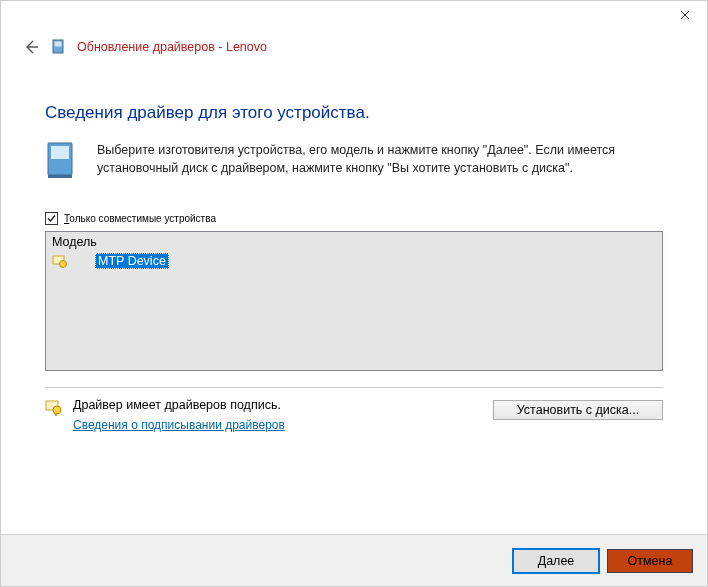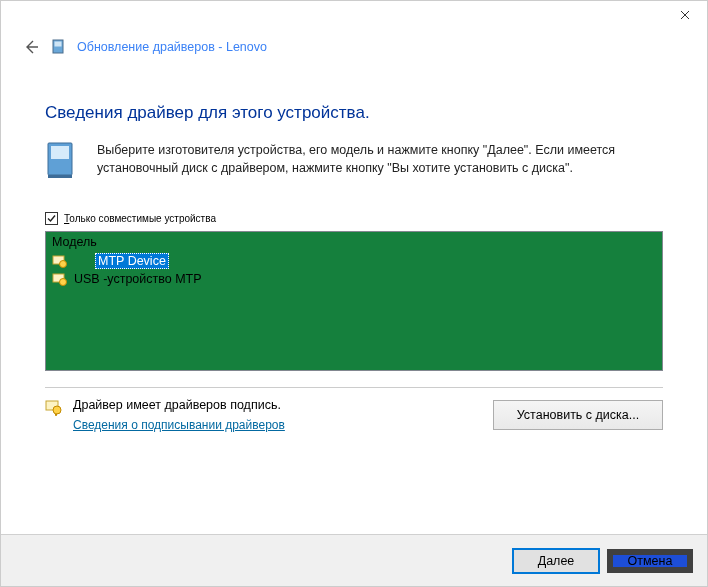--- a/index.html
+++ b/index.html
@@ -33,21 +33,21 @@
   .back-arrow {
     width:20px; height:20px;
     display:flex; align-items:center; justify-content:center;
     color:#555;
   }
   .header-icon {
     width:16px; height:16px;
   }
   .header-title {
     font-size: 12.5px;
-    color:#3b82f6;
+    color:#b91c1c;
   }
   .content {
     padding: 0 44px 0 44px;
   }
   .instruction-title {
     color: #003399;
     font-size: 17px;
     font-weight: 400;
     margin-top: 26px;
     margin-bottom: 18px;
@@ -68,21 +68,21 @@
   .checkbox {
     width:13px; height:13px; border:1px solid #333;
     display:flex; align-items:center; justify-content:center;
     font-size:10px; line-height:1;
   }
   .checkbox-label { font-size:10px; }
   .checkbox-label .accel { text-decoration: underline; }
   .listbox {
     border:1px solid #828790;
     height: 140px;
-    background:#15803d;
+    background:#e5e5e5;
     overflow:hidden;
   }
   .list-header {
     padding: 3px 6px;
     font-size:12.5px;
     border-bottom: 0px;
   }
   .list-item {
     display:flex; align-items:center; gap:4px;
     padding: 1px 6px;
@@ -103,39 +103,39 @@
     display:flex; align-items:flex-start;
     justify-content: space-between;
     margin-top: 4px;
   }
   .sig-left { display:flex; gap:10px; }
   .sig-icon { width:18px; height:18px; flex-shrink:0; margin-top:0px; }
   .sig-text { font-size:12.5px; }
   .sig-link { color:#0369a1; text-decoration: underline; cursor:pointer; display:inline-block; margin-top:6px; }
   .disk-btn {
     min-width: 170px;
-    height: 30px;
+    height: 20px;
     border:1px solid #adadad; background: linear-gradient(#f5f5f5,#e9e9e9);
     font-size:12.5px;
     padding: 0 16px;
     display:flex; align-items:center; justify-content:center;
     margin-top:2px;
   }
   .bottom-bar {
     position:absolute;
     left:0; right:0; bottom:0;
     height: 52px;
     border-top:1px solid #d0d0d0;
     background:#f0f0f0;
     display:flex; align-items:center; justify-content:flex-end;
     padding: 0 14px; gap:8px;
   }
   .btn {
     min-width: 86px; height:24px;
-    border:6px solid #404040; background:#1d4ed8;
+    border:1px solid #404040; background:#c2410c;
     font-size:12.5px;
     display:flex; align-items:center; justify-content:center;
     padding: 0 12px;
   }
   .btn.primary {
     border:1px solid #0078d7;
     outline:1px solid #0078d7;
     background:#e1e1e1;
   }
   .btn .accel { text-decoration: underline; }
@@ -192,29 +192,20 @@
   <div class="listbox">
     <div class="list-header">Модель</div>
     <div class="list-item selected">
       <span class="icon">
         <svg width="16" height="16" viewBox="0 0 16 16">
             <rect x="1" y="3" width="11" height="8" fill="#fdf3c4" stroke="#c8a632"></rect>
             <circle cx="11" cy="11" r="3.5" fill="#ffd24a" stroke="#c28a00"></circle>
           </svg>
       </span>
       <span class="label-wrap">MTP Device</span>
-    </div>
-    <div class="list-item">
-      <span class="icon">
-        <svg width="16" height="16" viewBox="0 0 16 16">
-            <rect x="1" y="3" width="11" height="8" fill="#fdf3c4" stroke="#c8a632"></rect>
-            <circle cx="11" cy="11" r="3.5" fill="#ffd24a" stroke="#c28a00"></circle>
-          </svg>
-      </span>
-      <span class="label-wrap">USB -устройство MTP</span>
     </div>
   </div>
 
   <div class="divider"></div>
 
   <div class="signature-row">
     <div class="sig-left">
       <div class="sig-icon">
         <svg width="18" height="18" viewBox="0 0 18 18">
           <rect x="1" y="3" width="12" height="9" fill="#fdf3c4" stroke="#c8a632"></rect>

